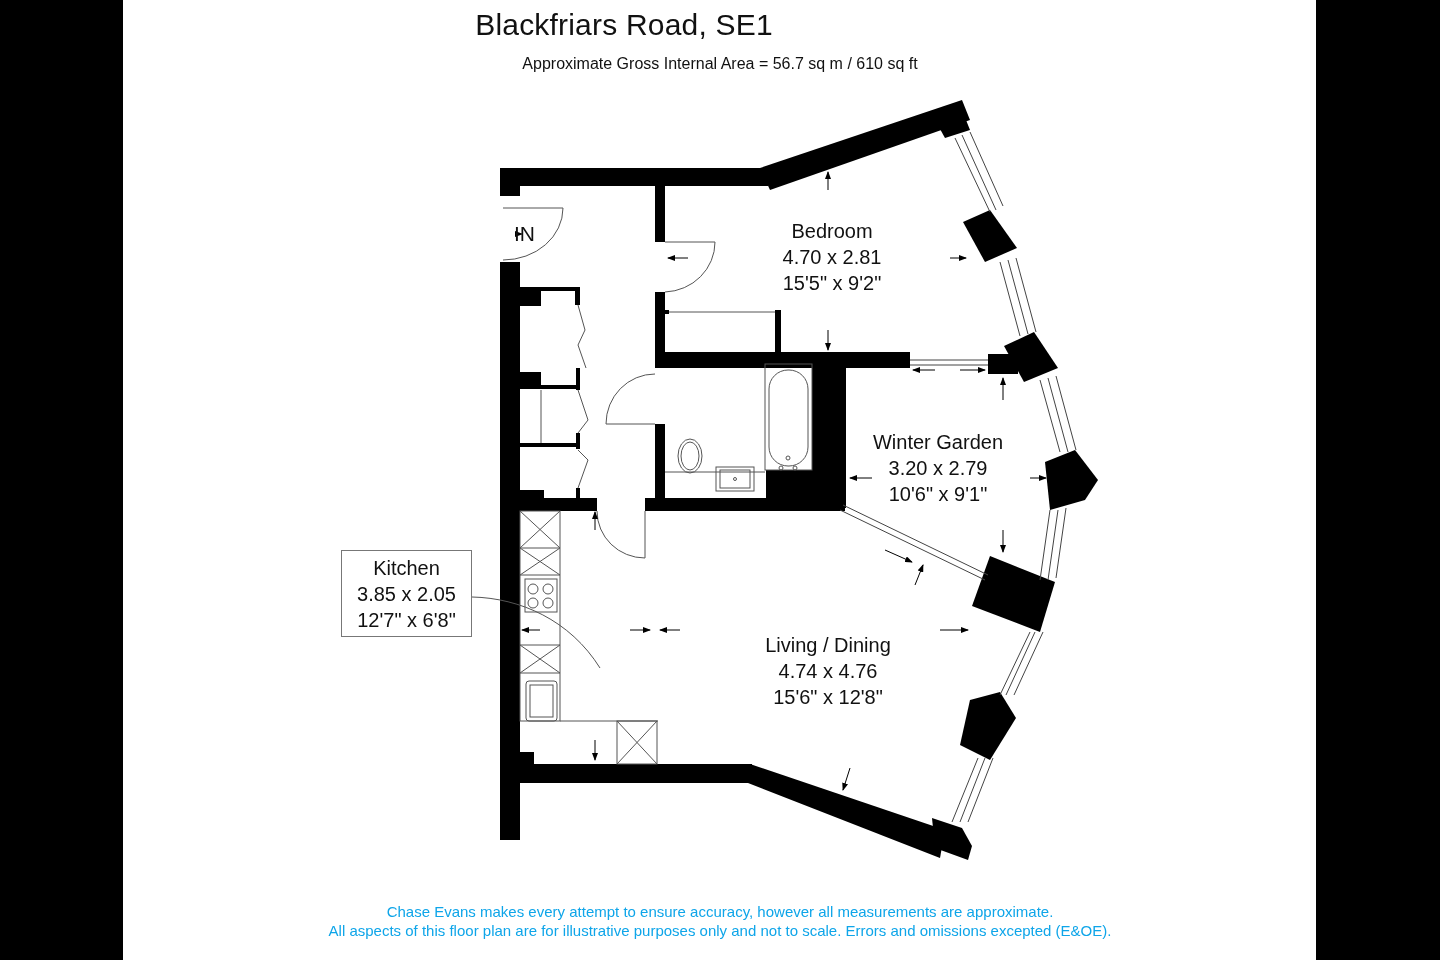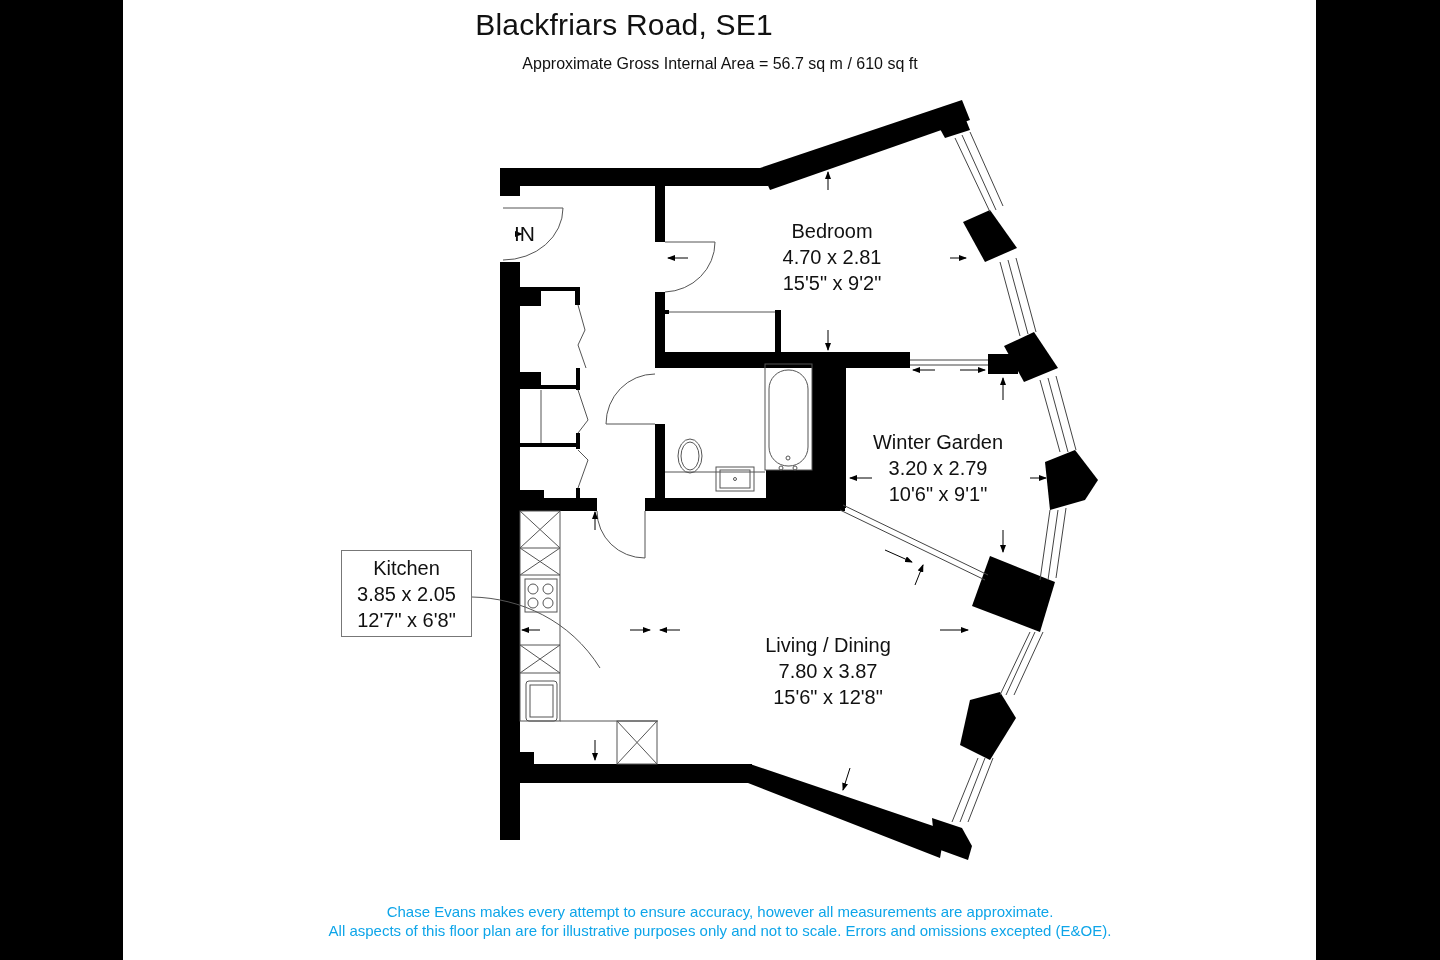--- a/index.html
+++ b/index.html
@@ -238,20 +238,20 @@
 </div>
 
 <div class="kitchen-box">
   <div>Kitchen</div>
   <div>3.85 x 2.05</div>
   <div>12'7" x 6'8"</div>
 </div>
 
 <div class="room-label" style="left:828px; top:632px;">
   <div>Living / Dining</div>
-  <div>7.80 x 3.87</div>
+  <div>4.74 x 4.76</div>
   <div>15'6" x 12'8"</div>
 </div>
 
 <div class="disclaimer">
   <div>Chase Evans makes every attempt to ensure accuracy, however all measurements are approximate.</div>
   <div>All aspects of this floor plan are for illustrative purposes only and not to scale. Errors and omissions excepted (E&amp;OE).</div>
 </div>
 
 </body></html>

